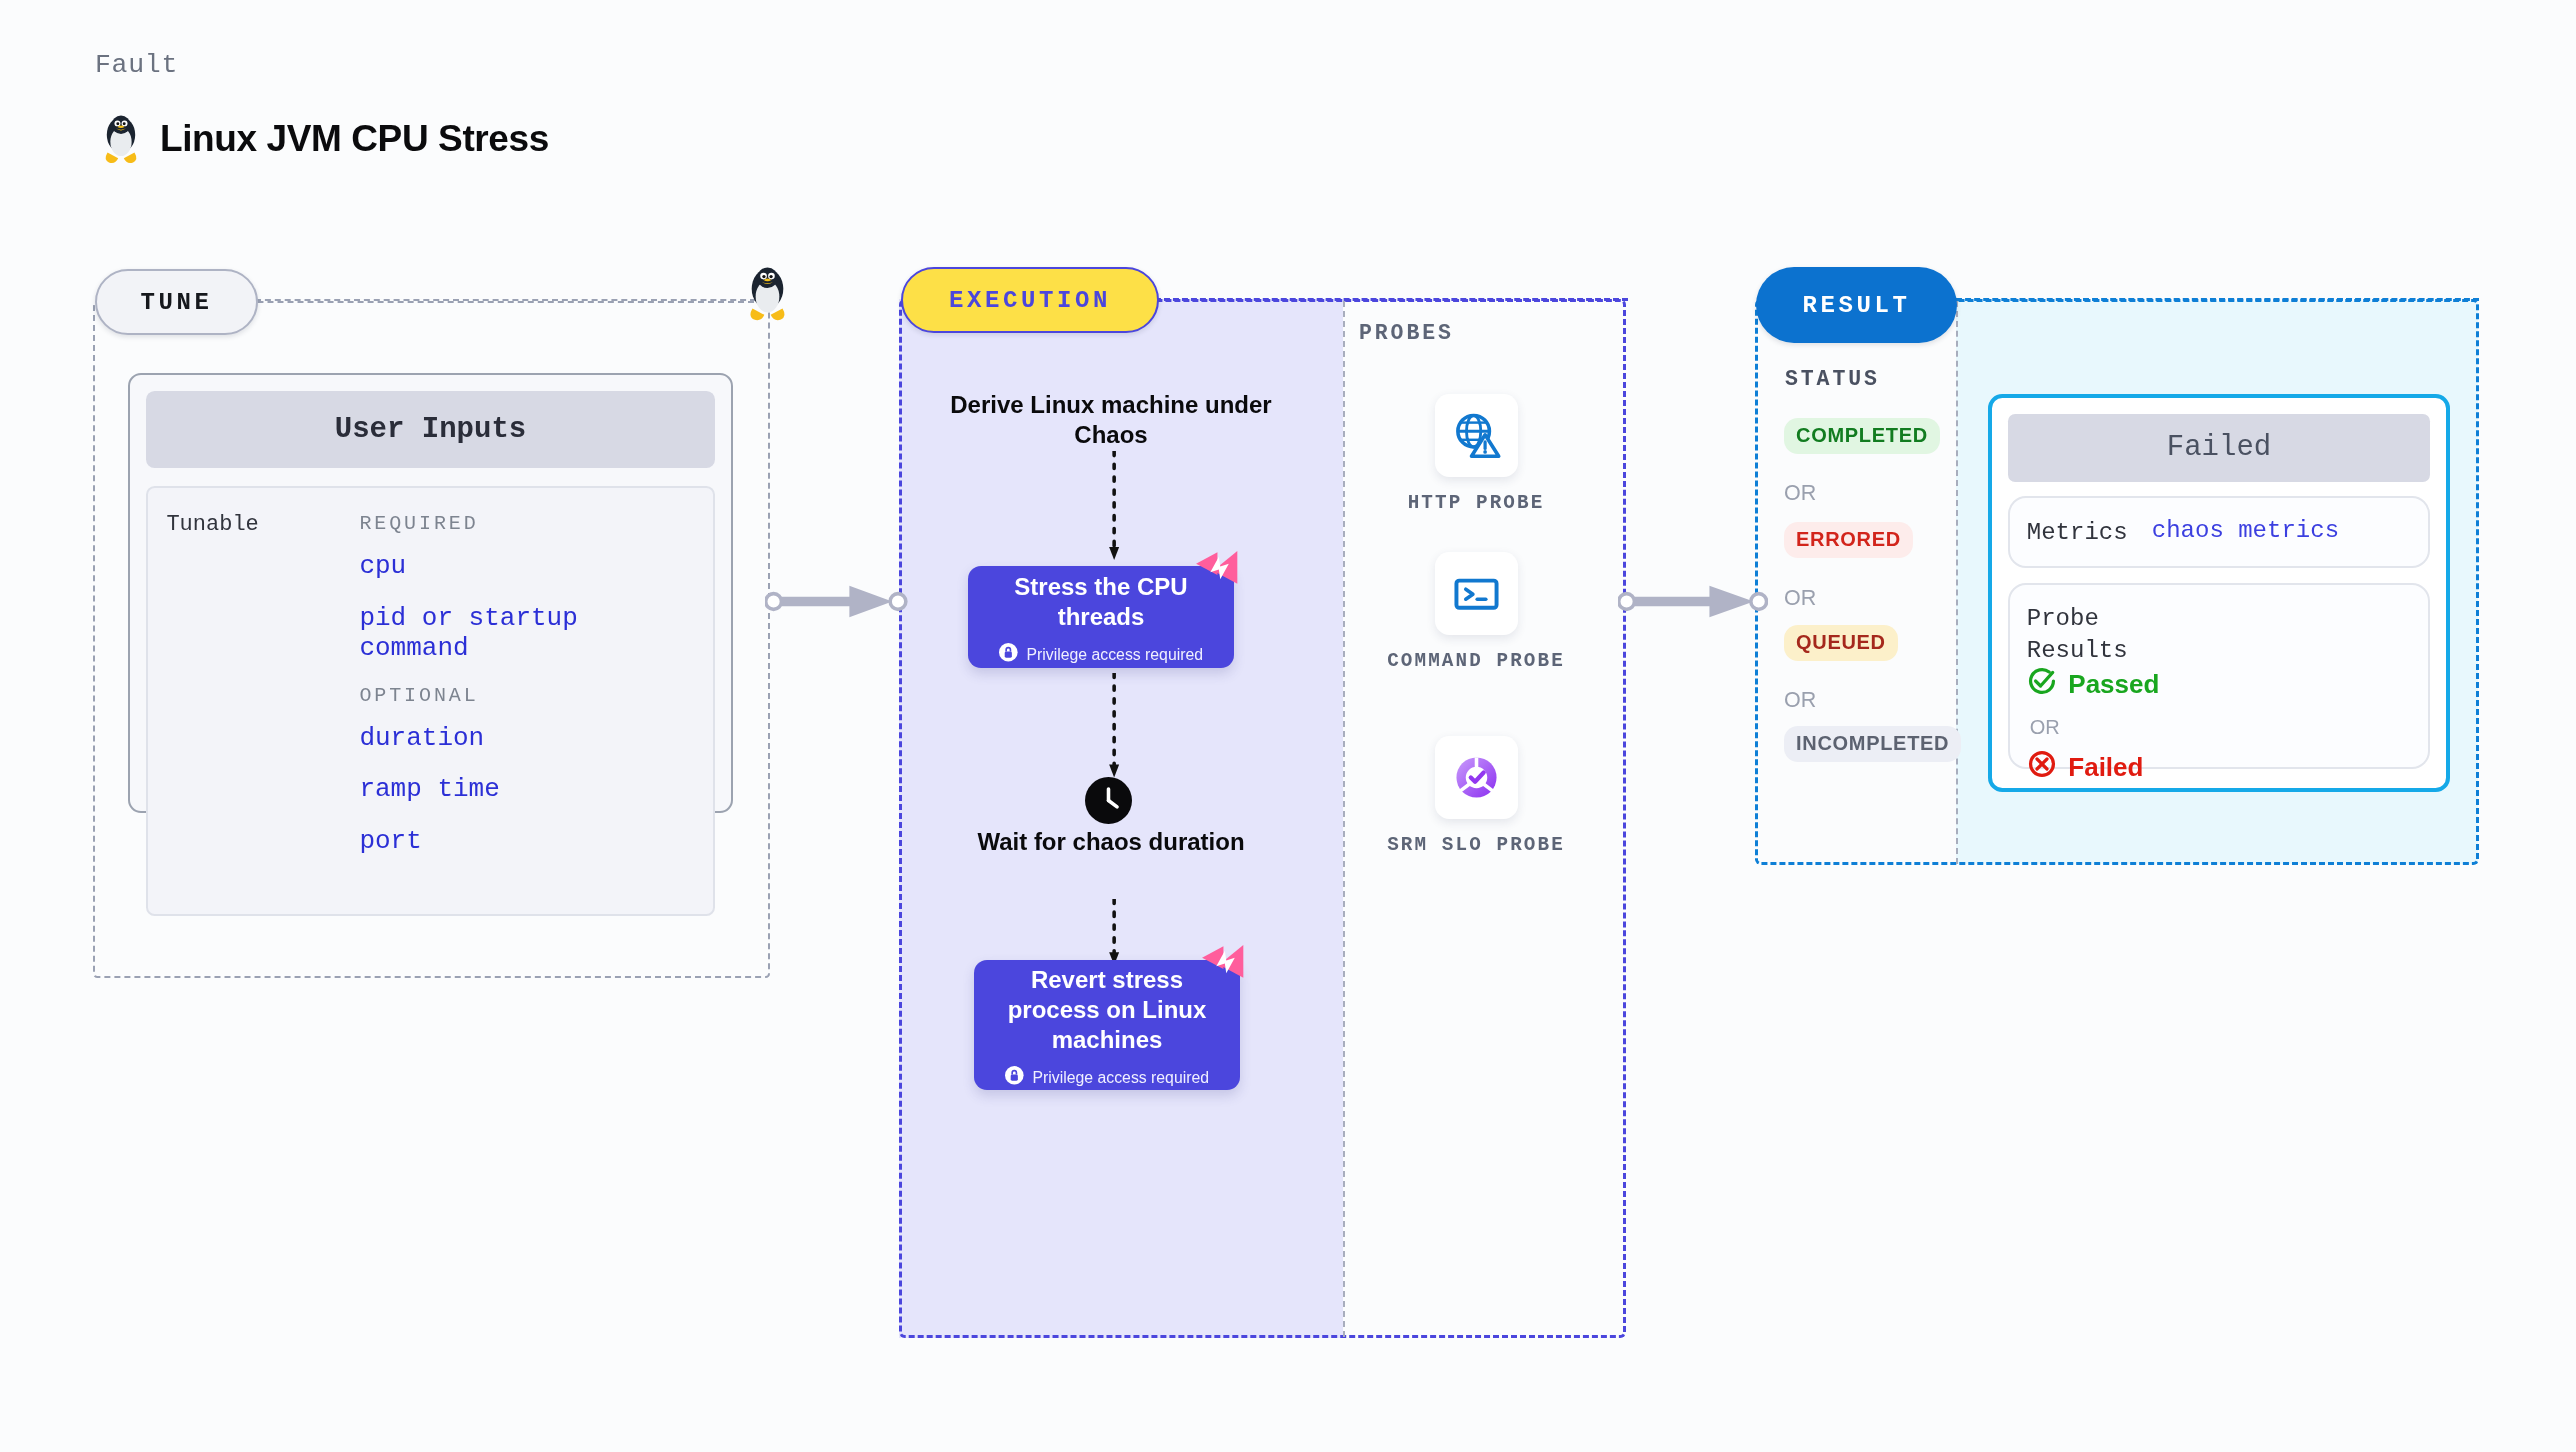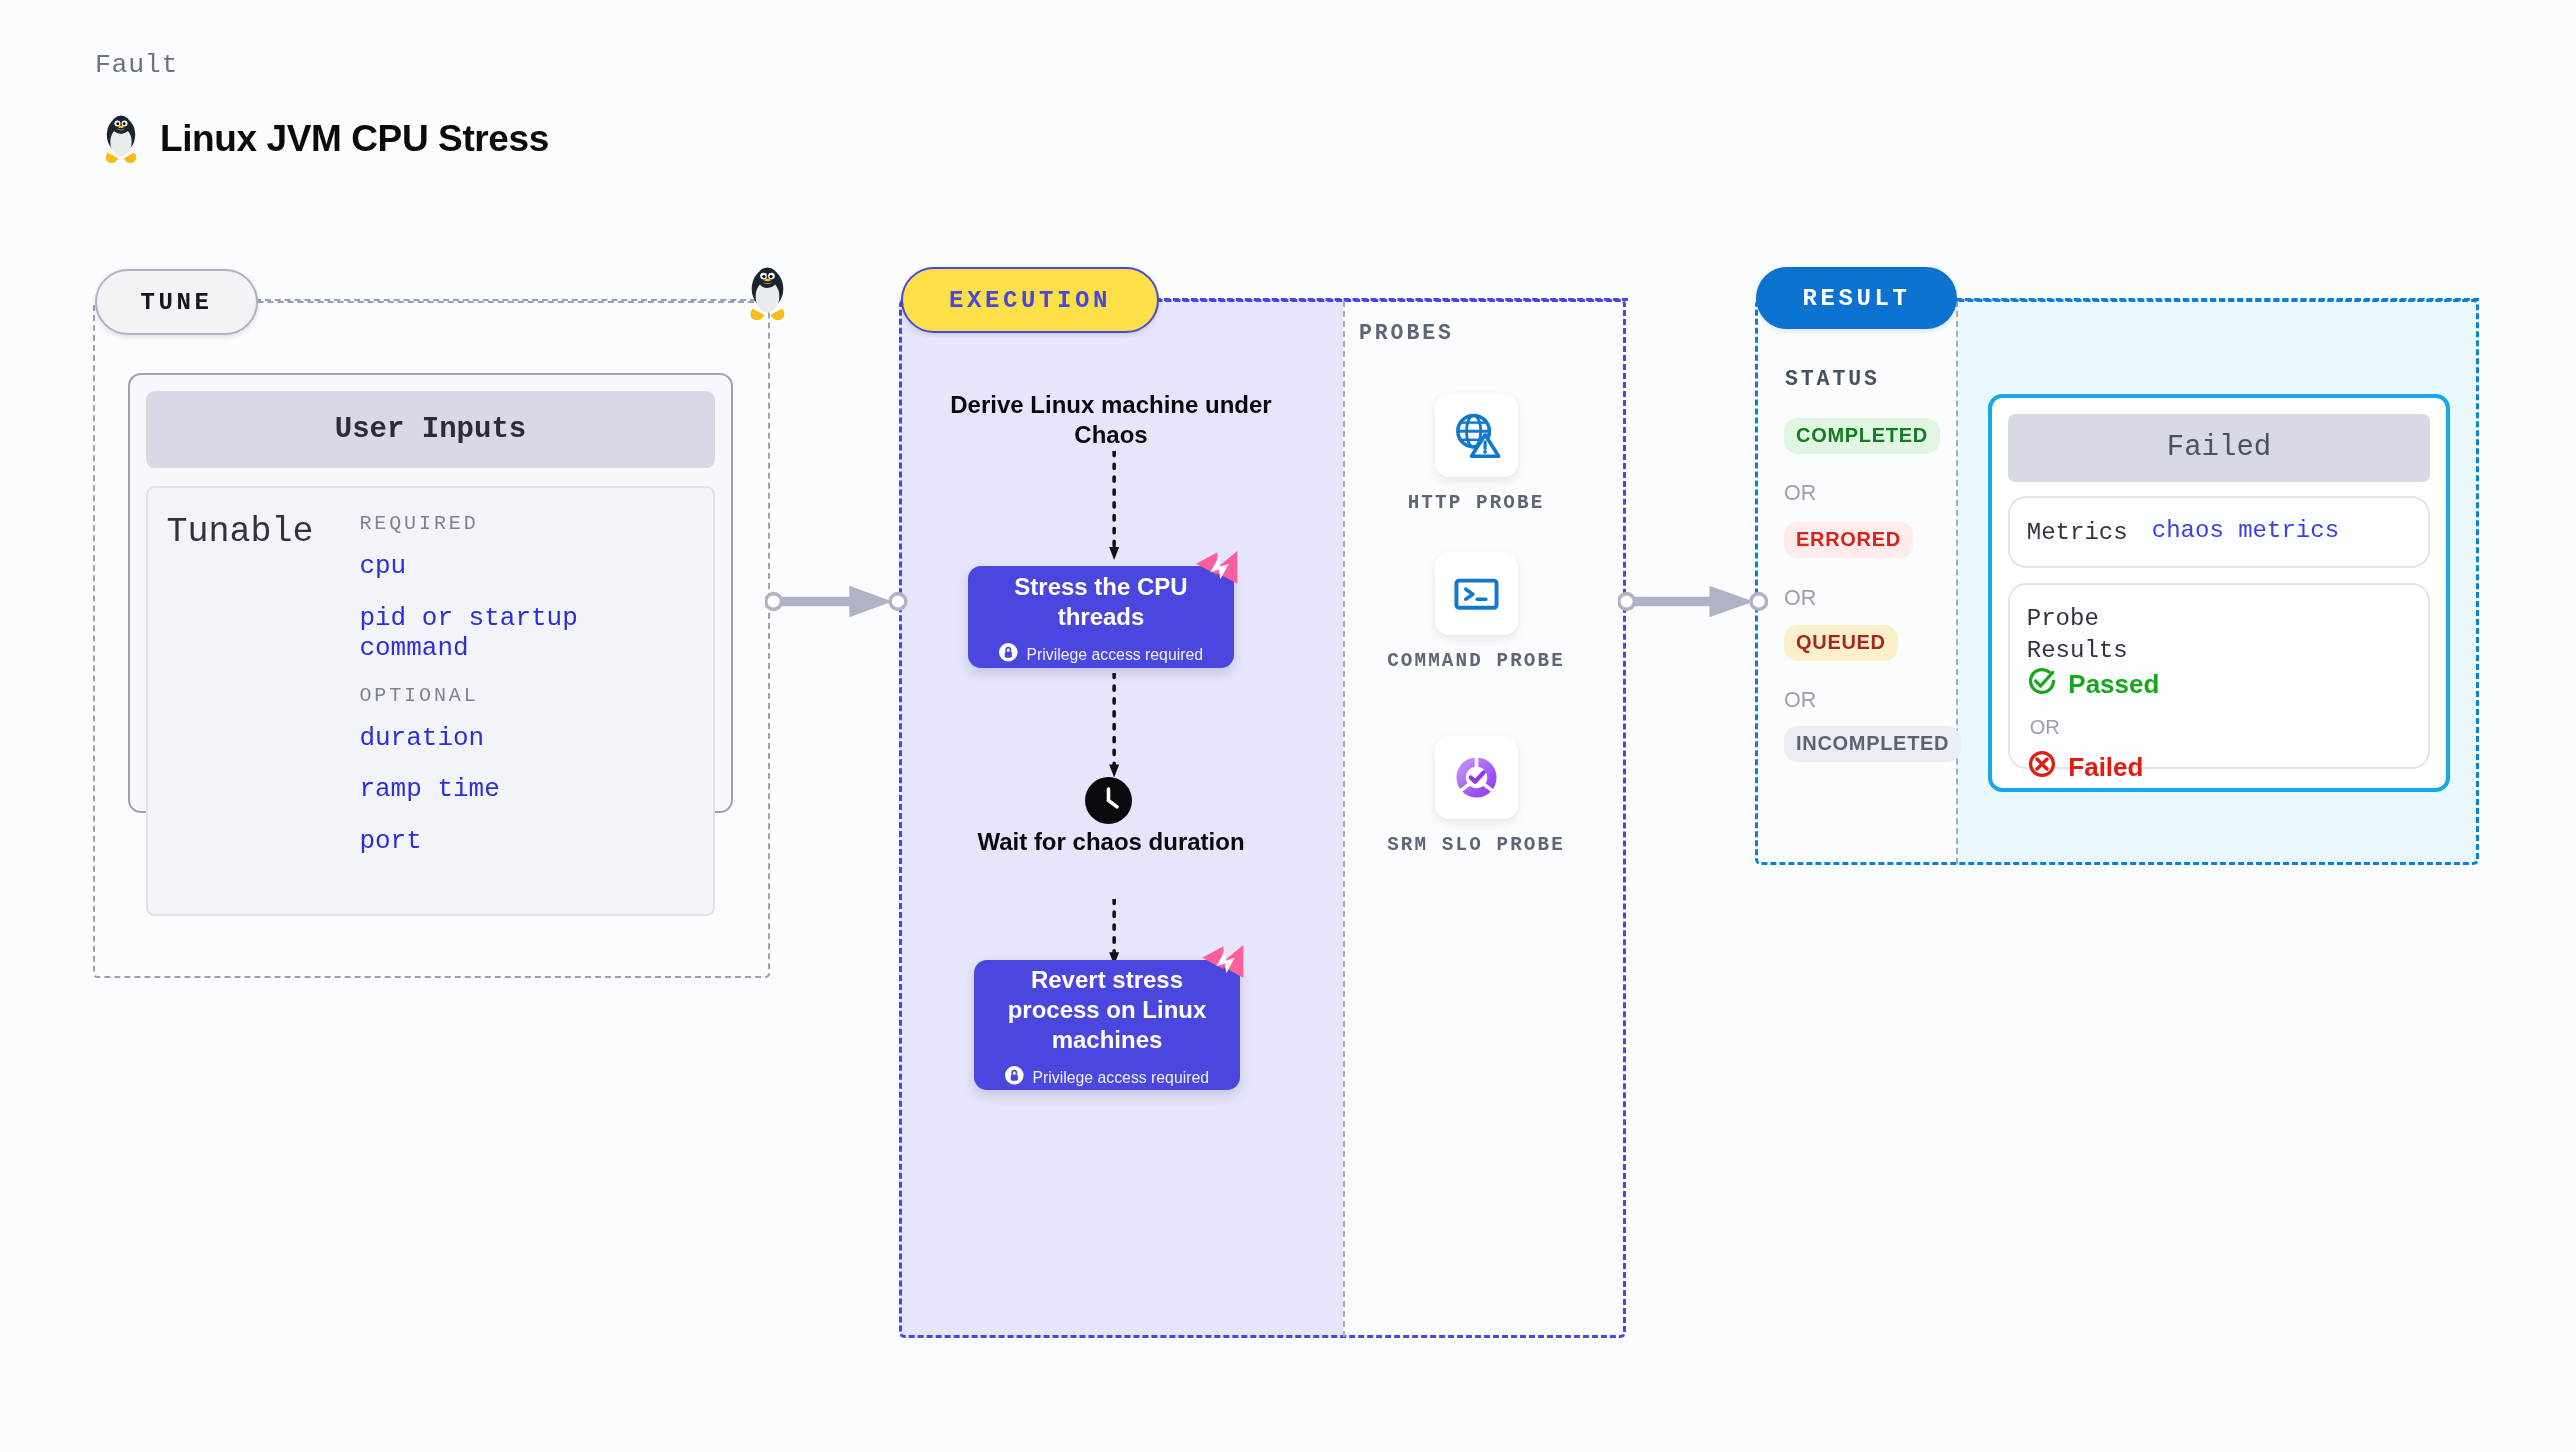--- a/index.html
+++ b/index.html
@@ -112,21 +112,21 @@
     height: 430px;
     border: 2.1px solid #dfe2ea;
     border-radius: 8.6px;
     background: #f3f4f9;
     box-sizing: border-box;
     display: flex;
     padding: 24px 18.6px;
   }
   #tunable-label {
     font-family: "Liberation Mono", monospace;
-    font-size: 35px;
+    font-size: 22px;
     color: #31343d;
     width: 193px;
     flex: none;
   }
   #tunable-values { flex: 1; }
   .group-title {
     font-family: "Liberation Mono", monospace;
     font-size: 20px;
     letter-spacing: 2.9px;
     color: #7d8490;
@@ -289,21 +289,21 @@
   }
   #result-divider {
     position: absolute;
     left: 1956px; top: 301px;
     height: 563px;
     border-left: 2.1px dashed #a8adbd;
     z-index: 3;
   }
   #result-badge {
     left: 1756px; top: 267px;
-    width: 201px; height: 62px;
+    width: 201px; height: 76px;
     background: #0c72cf;
     border: none;
     color: #fff;
     font-size: 24px;
   }
   #result-dashline {
     position: absolute;
     left: 1956px; top: 298px;
     width: 523px; height: 0;
     border-top: 3.6px dashed #0e7fd6;

